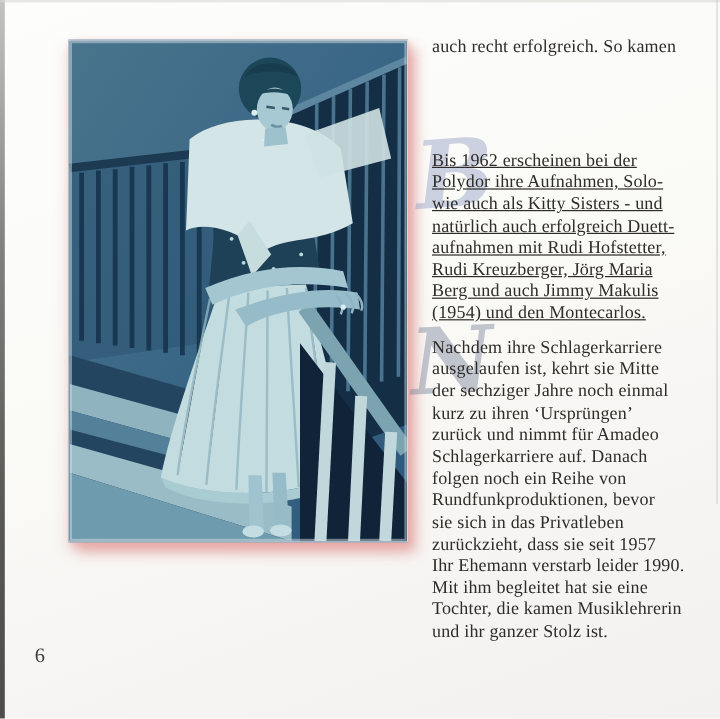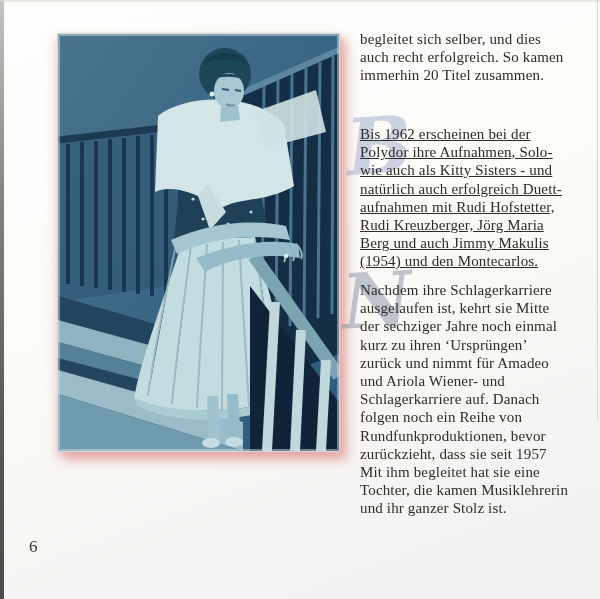--- a/index.html
+++ b/index.html
@@ -165,45 +165,44 @@
       <circle cx="228" cy="222" r="2.2" fill="#dcedf0"></circle>
 
       <rect x="1" y="1" width="279" height="415" fill="none" stroke="#cfdde2" stroke-width="2" opacity="0.5"></rect>
     </svg>
   </div>
 
   <div class="text-col">
     <div class="wm wm-b">B</div>
     <div class="wm wm-n">N</div>
     <div class="para para-1">
-        <div class="line">begleitet sich selber, und dies</div>
         <div class="line">auch recht erfolgreich. So kamen</div>
-        <div class="line">immerhin 20 Titel zusammen.</div>
       </div>
     <div class="para para-2">
         <div class="line">Bis 1962 erscheinen bei der</div>
         <div class="line">Polydor ihre Aufnahmen, Solo-</div>
         <div class="line">wie auch als Kitty Sisters - und</div>
         <div class="line">natürlich auch erfolgreich Duett-</div>
         <div class="line">aufnahmen mit Rudi Hofstetter,</div>
         <div class="line">Rudi Kreuzberger, Jörg Maria</div>
         <div class="line">Berg und auch Jimmy Makulis</div>
         <div class="line">(1954) und den Montecarlos.</div>
       </div>
     <div class="para para-3">
         <div class="line">Nachdem ihre Schlagerkarriere</div>
         <div class="line">ausgelaufen ist, kehrt sie Mitte</div>
         <div class="line">der sechziger Jahre noch einmal</div>
         <div class="line">kurz zu ihren ‘Ursprüngen’</div>
         <div class="line">zurück und nimmt für Amadeo</div>
-        <div class="line">und Ariola Wiener- und</div>
         <div class="line">Schlagerkarriere auf. Danach</div>
         <div class="line">folgen noch ein Reihe von</div>
         <div class="line">Rundfunkproduktionen, bevor</div>
+        <div class="line">sie sich in das Privatleben</div>
         <div class="line">zurückzieht, dass sie seit 1957</div>
+        <div class="line">Ihr Ehemann verstarb leider 1990.</div>
         <div class="line">Mit ihm begleitet hat sie eine</div>
         <div class="line">Tochter, die kamen Musiklehrerin</div>
         <div class="line">und ihr ganzer Stolz ist.</div>
       </div>
   </div>
 
   <div class="page-number">6</div>
 
 </div>
 

